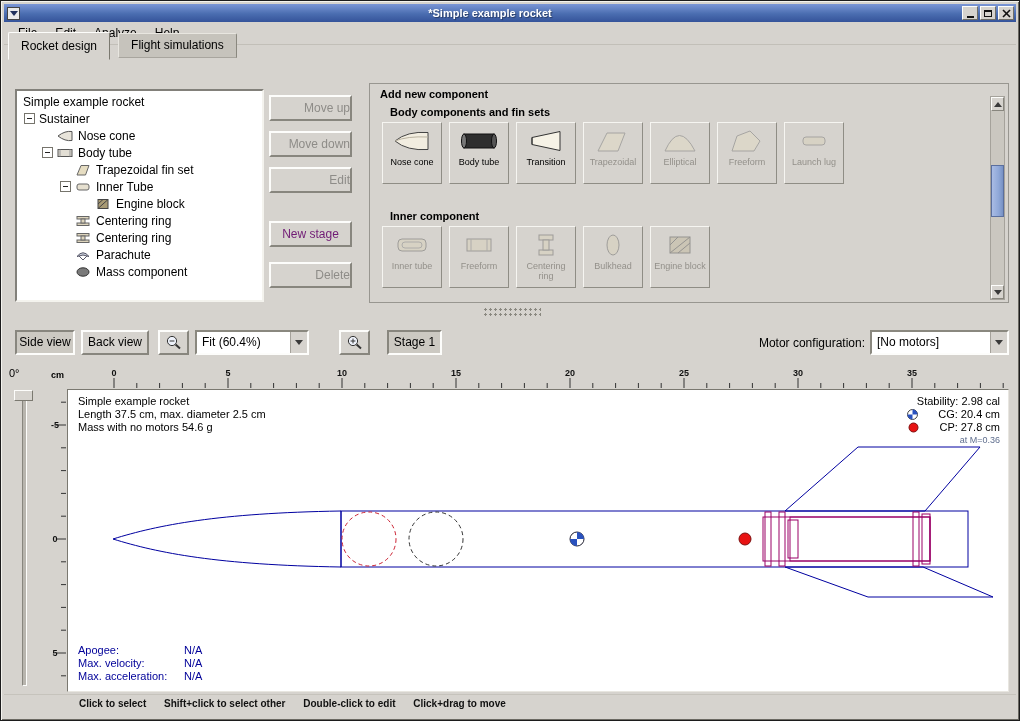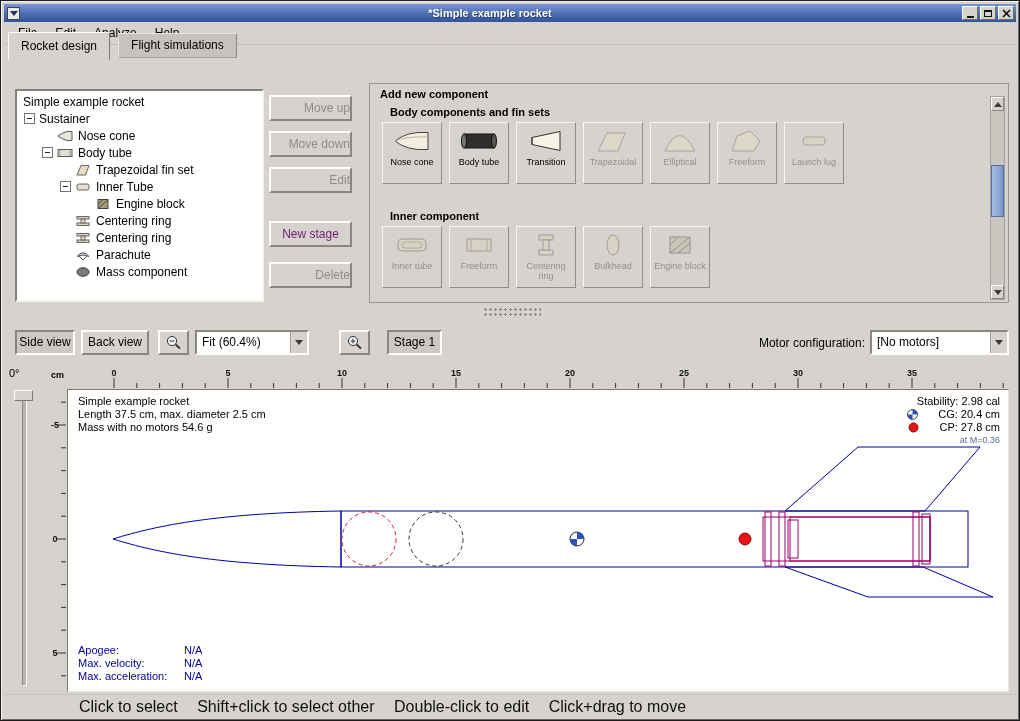--- a/index.html
+++ b/index.html
@@ -117,21 +117,21 @@
   .info-block { position:absolute; left:10px; top:5px; font-size:11px; line-height:13px; color:#000; }
   .stab-block { position:absolute; right:8px; top:5px; font-size:11px; line-height:13px;
     text-align:right; color:#000; }
   .stab-line { display:flex; justify-content:flex-end; align-items:center; gap:20px; }
   .mach-line { font-size:9px; color:#5f6e8e; }
   .flight-block { position:absolute; left:10px; bottom:8px; font-size:11px; line-height:13px; color:#000099; }
   .flight-row { display:flex; }
   .flight-row .fl-label { width:106px; }
 
   .status-line { position:absolute; left:3px; right:3px; top:693px; border-top:1px solid #c6c3bc; }
-  .statusbar { position:absolute; left:78px; top:697px; font-size:16px; font-weight:normal; color:#111; }
+  .statusbar { position:absolute; left:78px; top:697px; font-size:10px; font-weight:bold; color:#111; }
   .statusbar span { margin-right:15px; }
 </style>
 </head>
 <body>
 
 <div class="window">
 
   <div class="titlebar">
     <div class="win-icon"></div>
     <div class="title-text">*Simple example rocket</div>

